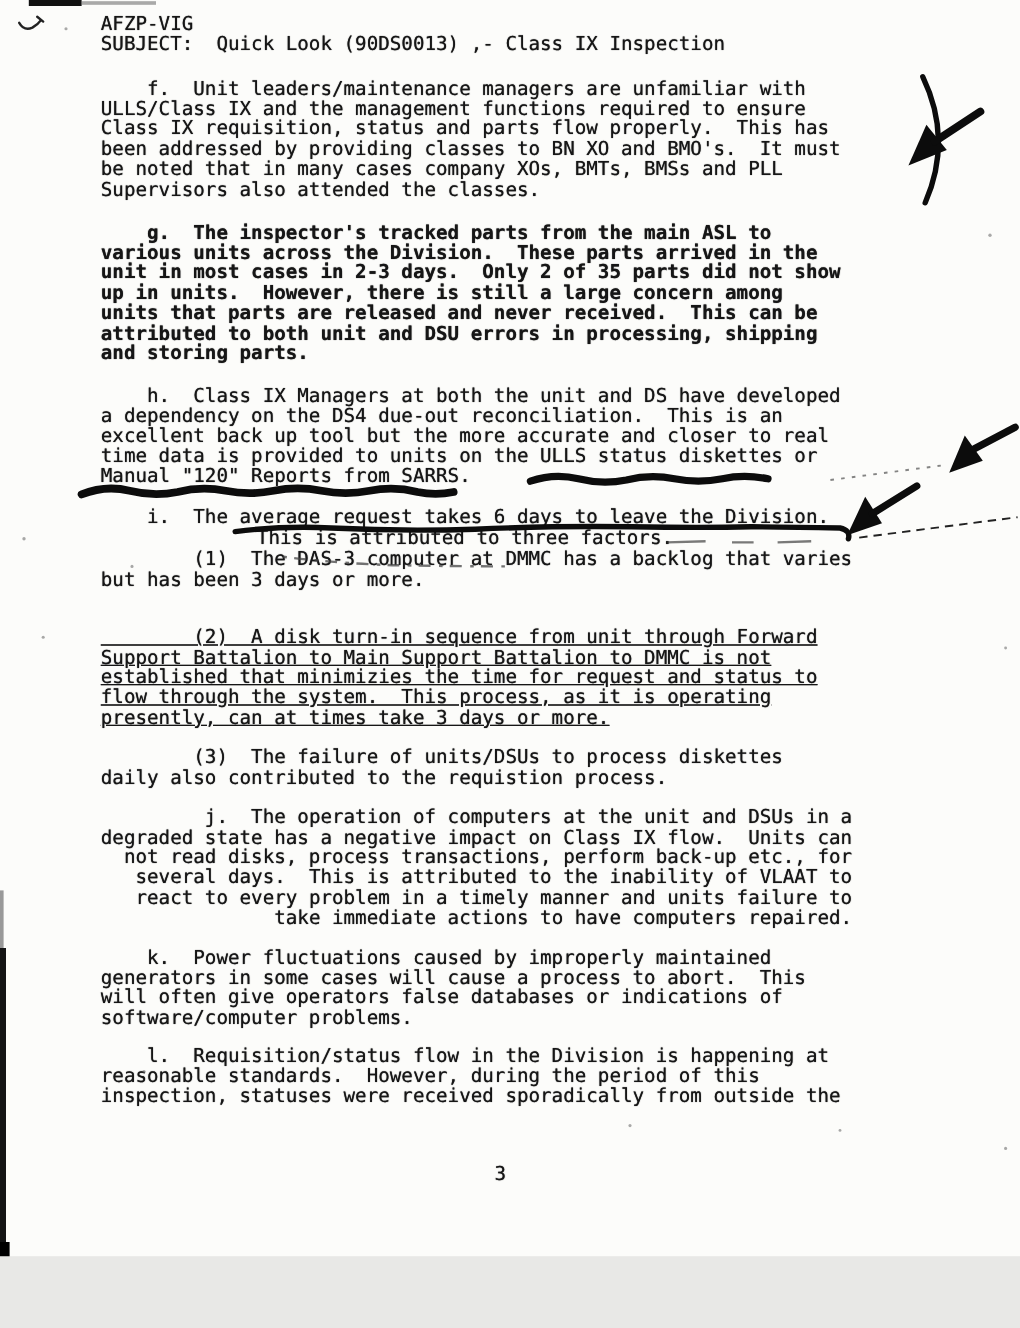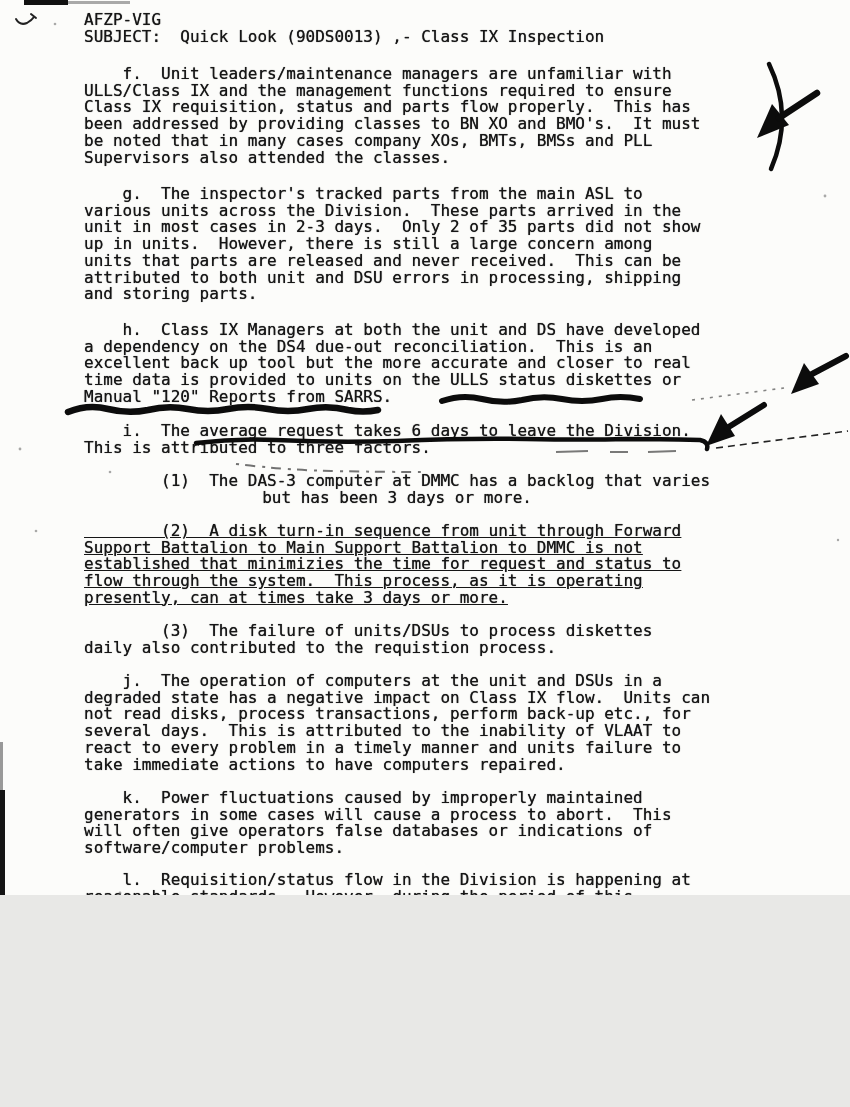--- a/index.html
+++ b/index.html
@@ -1,42 +1,42 @@
 <!DOCTYPE html>
 <html><head>
 <meta charset="utf-8">
 <style>
   html,body{margin:0;padding:0;background:#e8e8e6;}
   .page{
     position:relative;
-    width:850px;height:895px;
+    width:850px;height:1047px;
     background:#fcfcfa;
     overflow:hidden;
     font-family:"DejaVu Sans Mono", monospace;
   }
   .typed{
     position:absolute;
     left:84px;
     white-space:pre;
     font-size:16px;
     line-height:16.7px;
     color:#161616;
     letter-spacing:0;
     text-shadow:0 0 0.8px #2a2a2a;
   }
   .office{top:12px;}
   .subject{top:29px;}
   .pf{top:66px;}
-  .pg{top:186px;}
+  .pg{top:186px;font-weight:bold;}
   .ph{top:322px;}
-  .pi{top:423px;}
-  .ps1{top:473px;text-align:center;}
+  .pi{top:423px;text-align:center;}
+  .ps1{top:458px;}
   .ps2{top:523px;text-decoration:underline;}
   .ps3{top:623px;}
-  .pj{top:673px;}
+  .pj{top:673px;text-align:right;}
   .pk{top:790px;}
   .pl{top:872px;}
   .pagenum{
     position:absolute;top:968px;left:412px;
     font-size:16px;color:#161616;white-space:pre;
     text-shadow:0 0 0.8px #2a2a2a;
     font-family:"DejaVu Sans Mono", monospace;
   }
   svg.ink{position:absolute;top:0;left:0;pointer-events:none;}
 </style>

